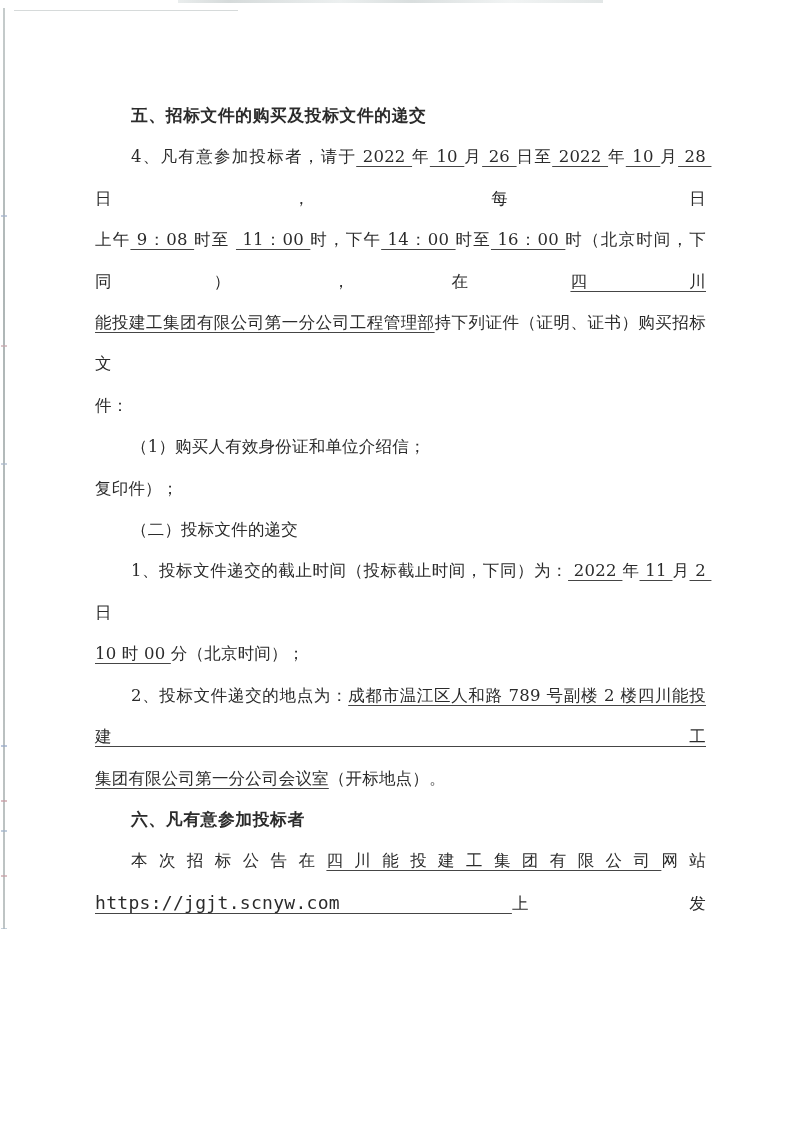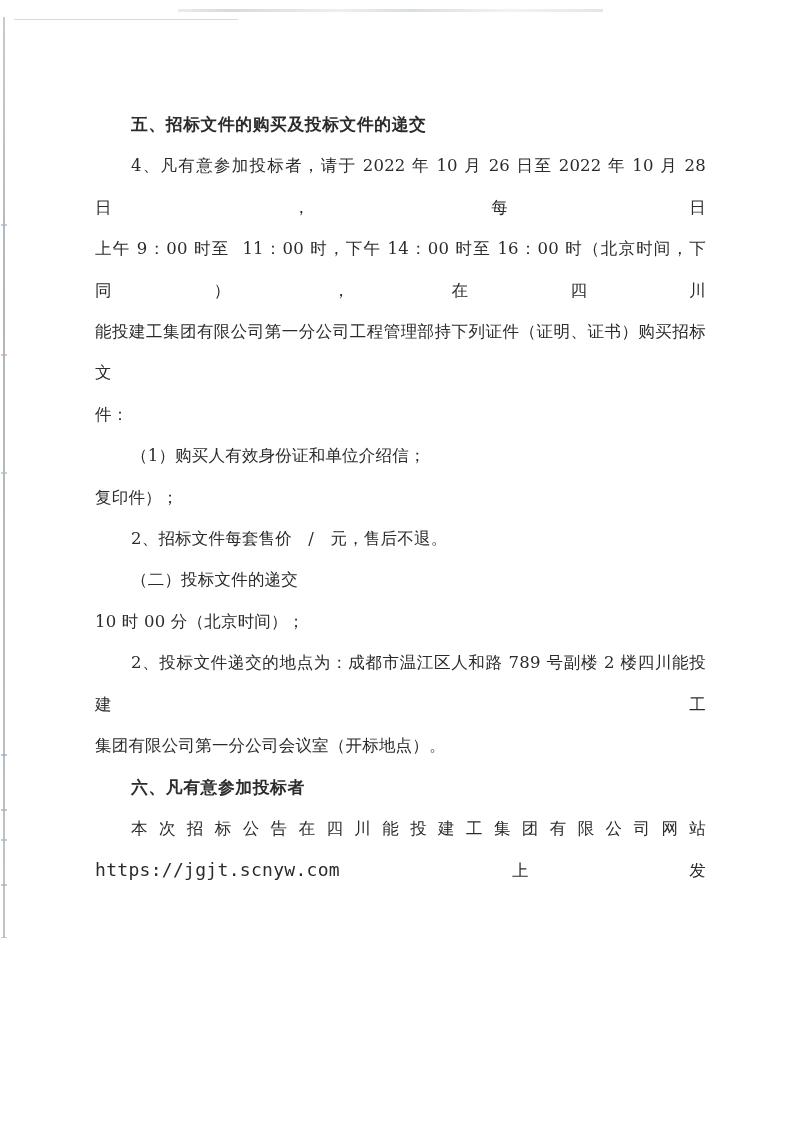--- a/index.html
+++ b/index.html
@@ -3,21 +3,20 @@
 <meta charset="utf-8">
 <style>
   html,body { margin:0; padding:0; background:#ffffff; }
   .page {
     position:relative;
     width:794px; height:929px;
     background:#ffffff;
     overflow:hidden;
     font-family:"DejaVu Serif","Liberation Serif",serif;
     color:#2b2b2b;
-    margin-top:9px;
   }
   .content {
     position:absolute;
     left:95px; top:95px; width:611px;
   }
   .line {
     font-size:16.5px;
     line-height:41.4px;
     letter-spacing:0.2px;
     white-space:pre-wrap;
@@ -25,20 +24,21 @@
   }
   .line.jl { text-align:justify; text-align-last:justify; }
   .line.ind { text-indent:36px; }
   .line.bold {
     font-weight:700;
     font-family:"DejaVu Sans","Liberation Sans",sans-serif;
     font-size:16.8px;
     letter-spacing:0.6px;
   }
   .u {
+    text-decoration:underline;
     text-underline-offset:3.5px;
     text-decoration-thickness:1px;
     text-decoration-color:#454545;
   }
   .mono {
     font-family:"DejaVu Sans Mono","Liberation Mono",monospace;
     font-size:18px;
     letter-spacing:0.3px;
   }
   
@@ -77,26 +77,26 @@
   <div class="tick t3"></div>
   <div class="tick t4"></div>
   <div class="tick t5"></div>
   <div class="tick t6"></div>
   <div class="tick t7"></div>
   <div class="tick t8"></div>
 
   <div class="content">
       <div class="line bold ind"><span class="">五、招标文件的购买及投标文件的递交</span></div>
       <div class="line ind jl"><span class="">4、凡有意参加投标者，请于</span><span class="u"> 2022 </span><span class="">年</span><span class="u"> 10 </span><span class="">月</span><span class="u"> 26 </span><span class="">日至</span><span class="u"> 2022 </span><span class="">年</span><span class="u"> 10 </span><span class="">月</span><span class="u"> 28 </span><span class="">日，每日</span></div>
-      <div class="line jl"><span class="">上午</span><span class="u"> 9：00 </span><span class="">时至 </span><span class="u"> 11：00 </span><span class="">时，下午</span><span class="u"> 14：00 </span><span class="">时至</span><span class="u"> 16：00 </span><span class="">时（北京时间，下同），在</span><span class="u">四川</span></div>
+      <div class="line jl"><span class="">上午</span><span class="u"> 9：08 </span><span class="">时至 </span><span class="u"> 11：00 </span><span class="">时，下午</span><span class="u"> 14：00 </span><span class="">时至</span><span class="u"> 16：00 </span><span class="">时（北京时间，下同），在</span><span class="u">四川</span></div>
       <div class="line jl"><span class="u">能投建工集团有限公司第一分公司工程管理部</span><span class="">持下列证件（证明、证书）购买招标文</span></div>
       <div class="line"><span class="">件：</span></div>
       <div class="line ind"><span class="">（1）购买人有效身份证和单位介绍信；</span></div>
       <div class="line"><span class="">复印件）；</span></div>
-      <div class="line ind"><span class="">2、招标文件每套售价</span><span class="u">   /   </span><span class="">元，售后不退。</span></div>
       <div class="line ind"><span class="">（二）投标文件的递交</span></div>
+      <div class="line ind jl"><span class="">1、投标文件递交的截止时间（投标截止时间，下同）为：</span><span class="u"> 2022 </span><span class="">年</span><span class="u"> 11 </span><span class="">月</span><span class="u"> 2 </span><span class="">日</span></div>
       <div class="line"><span class="u">10 时 00 </span><span class="">分（北京时间）；</span></div>
       <div class="line ind jl"><span class="">2、投标文件递交的地点为：</span><span class="u">成都市温江区人和路 789 号副楼 2 楼四川能投建工</span></div>
       <div class="line"><span class="u">集团有限公司第一分公司会议室</span><span class="">（开标地点）。</span></div>
       <div class="line bold ind"><span class="">六、凡有意参加投标者</span></div>
       <div class="line ind jl"><span class="">本次招标公告在</span><span class="u">四川能投建工集团有限公司</span><span class="">网站 </span><span class="u mono">https://jgjt.scnyw.com </span><span class="">上发</span></div>
     </div>
 </div>
 
 </body></html>

